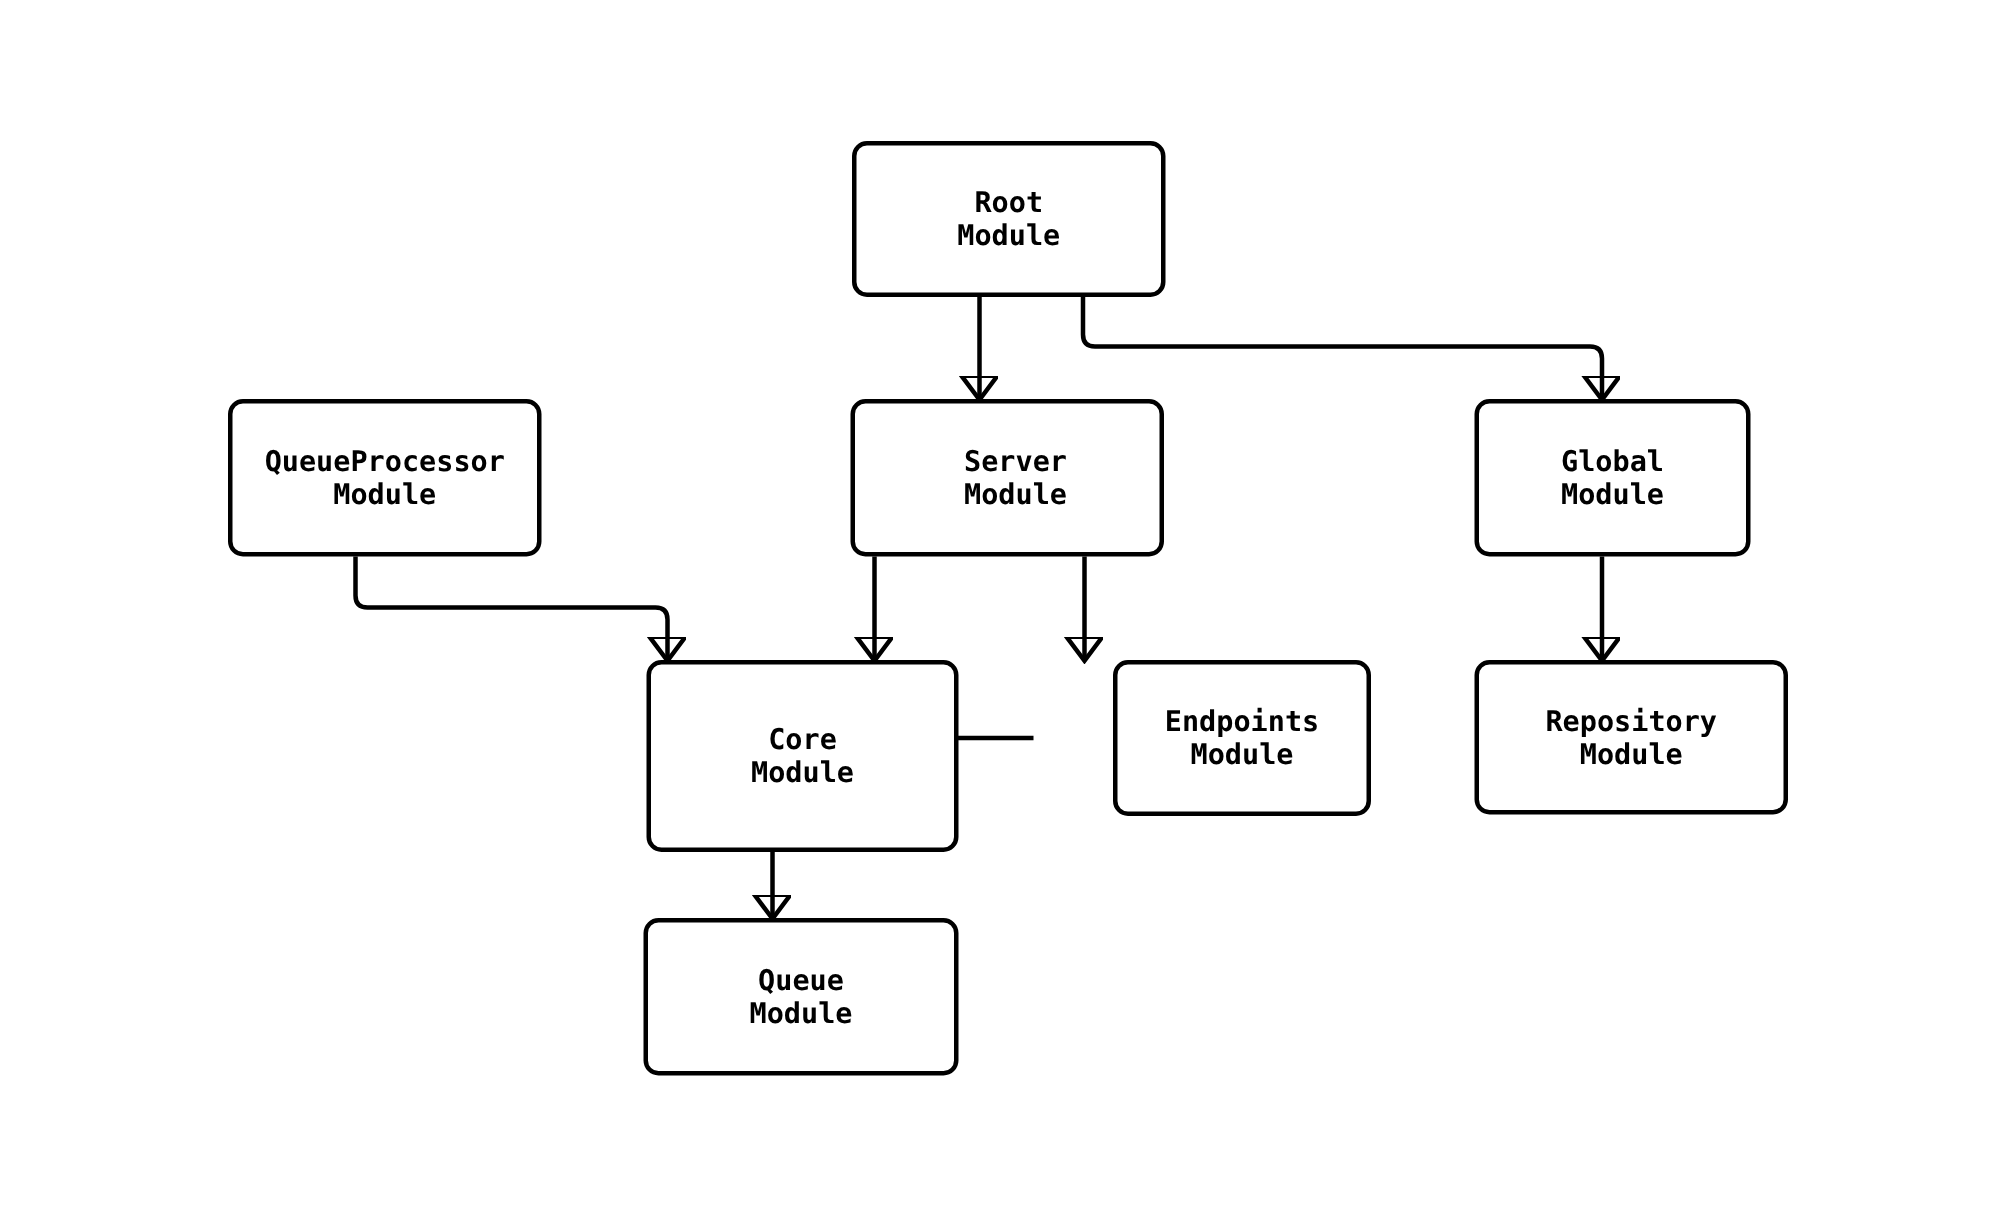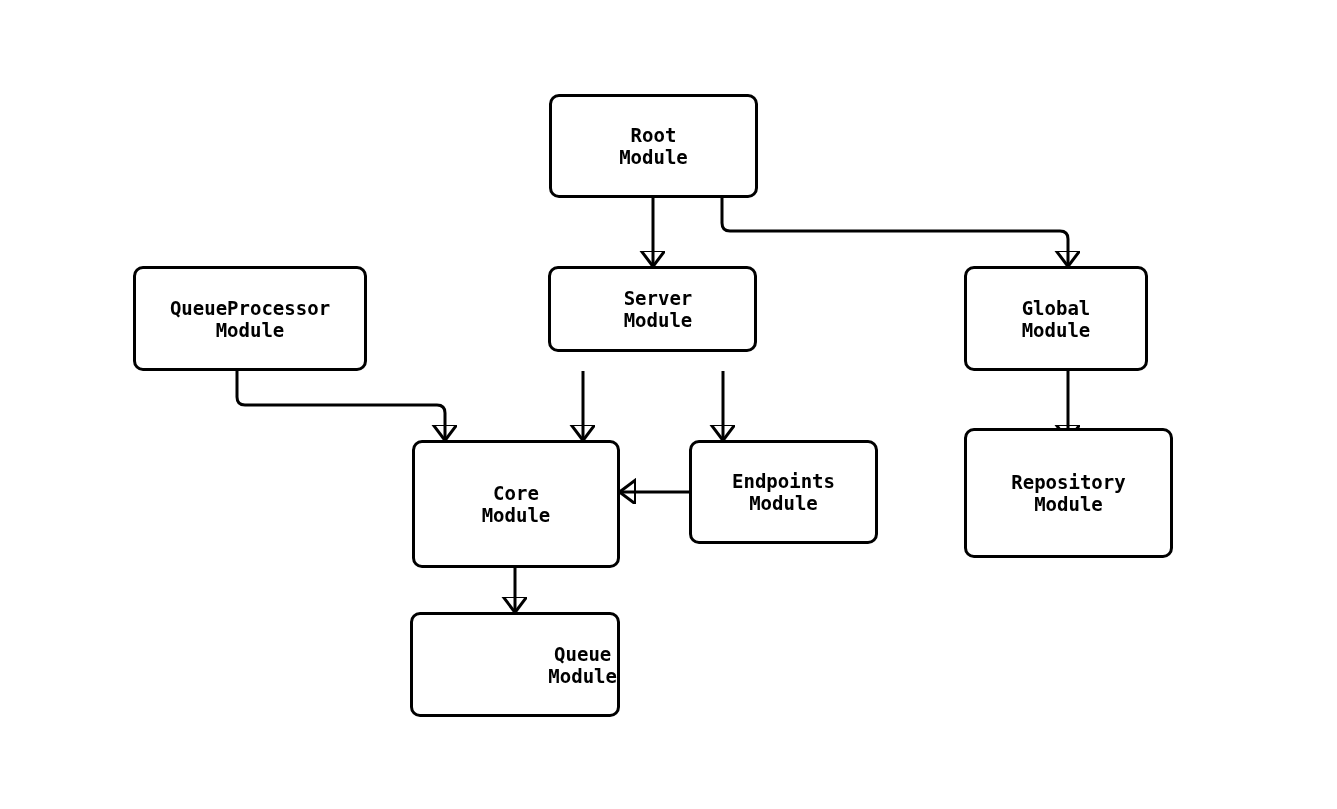--- a/index.html
+++ b/index.html
@@ -29,38 +29,39 @@
   }
   .node {
     position: absolute;
     box-sizing: border-box;
     background: #ffffff;
     border: 3px solid #000000;
     border-radius: 10px;
     display: flex;
     align-items: center;
     justify-content: center;
+    margin-left: 19px;
   }
   .node .label {
     font-weight: bold;
     font-size: 19px;
     line-height: 22px;
     color: #000000;
     text-align: center;
     white-space: pre-line;
   }
   
   .n-root          { left: 549px; top:  94px; width: 209px; height: 104px; }
-  .n-server        { left: 548px; top: 266px; width: 209px; height: 86px; padding-left: 11px; }
+  .n-server        { left: 548px; top: 266px; width: 209px; height: 105px; padding-left: 11px; }
   .n-global        { left: 964px; top: 266px; width: 184px; height: 105px; }
-  .n-queueprocessor{ left: 133px; top: 266px; width: 234px; height: 105px; }
+  .n-queueprocessor{ left: 133px; top: 266px; width: 209px; height: 105px; }
   .n-core          { left: 412px; top: 440px; width: 208px; height: 128px; }
-  .n-endpoints     { left: 689px; top: 440px; width: 189px; height: 104px; }
-  .n-repository    { left: 964px; top: 428px; width: 209px; height: 130px; }
-  .n-queue         { left: 410px; top: 612px; width: 210px; height: 105px; justify-content: flex-end; }
+  .n-endpoints     { left: 723px; top: 440px; width: 172px; height: 104px; }
+  .n-repository    { left: 964px; top: 440px; width: 209px; height: 103px; }
+  .n-queue         { left: 410px; top: 612px; width: 210px; height: 105px; }
 </style>
 </head>
 <body>
 
 <div class="canvas">
 
   <svg class="edges-layer" width="1337" height="809" viewBox="0 0 1337 809" xmlns="http://www.w3.org/2000/svg">
     <defs>
       <marker id="arrowhead" markerUnits="userSpaceOnUse" markerWidth="18" markerHeight="26" refX="15.5" refY="12" orient="auto">
         <path d="M0,0 L16,12 L0,24 Z" fill="#000000" stroke="none"></path>

